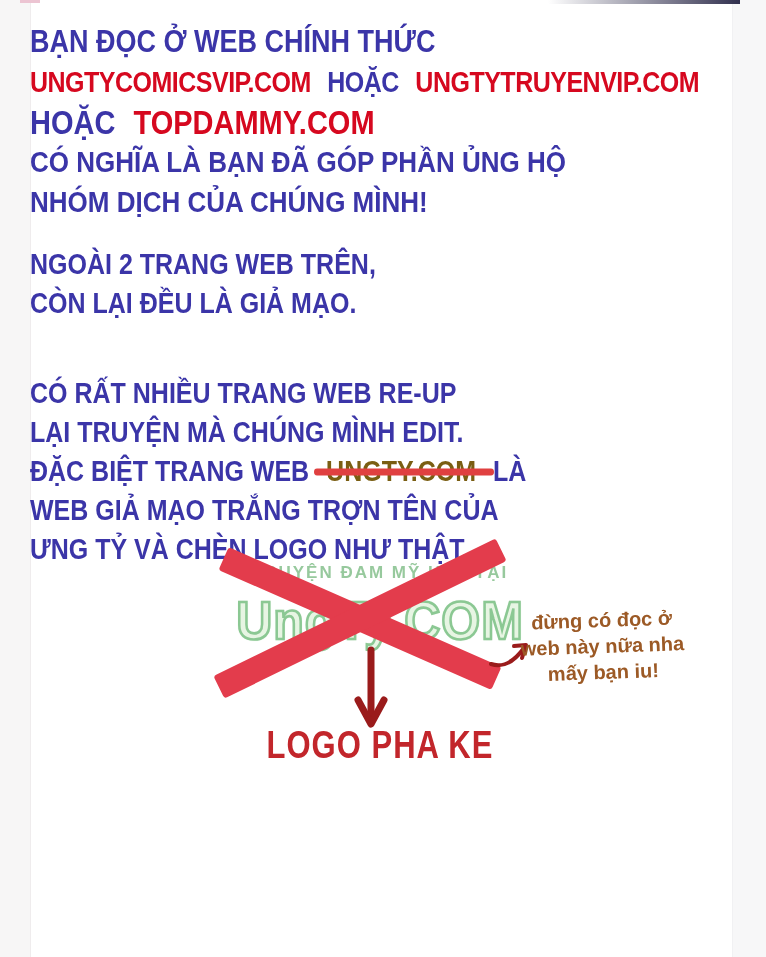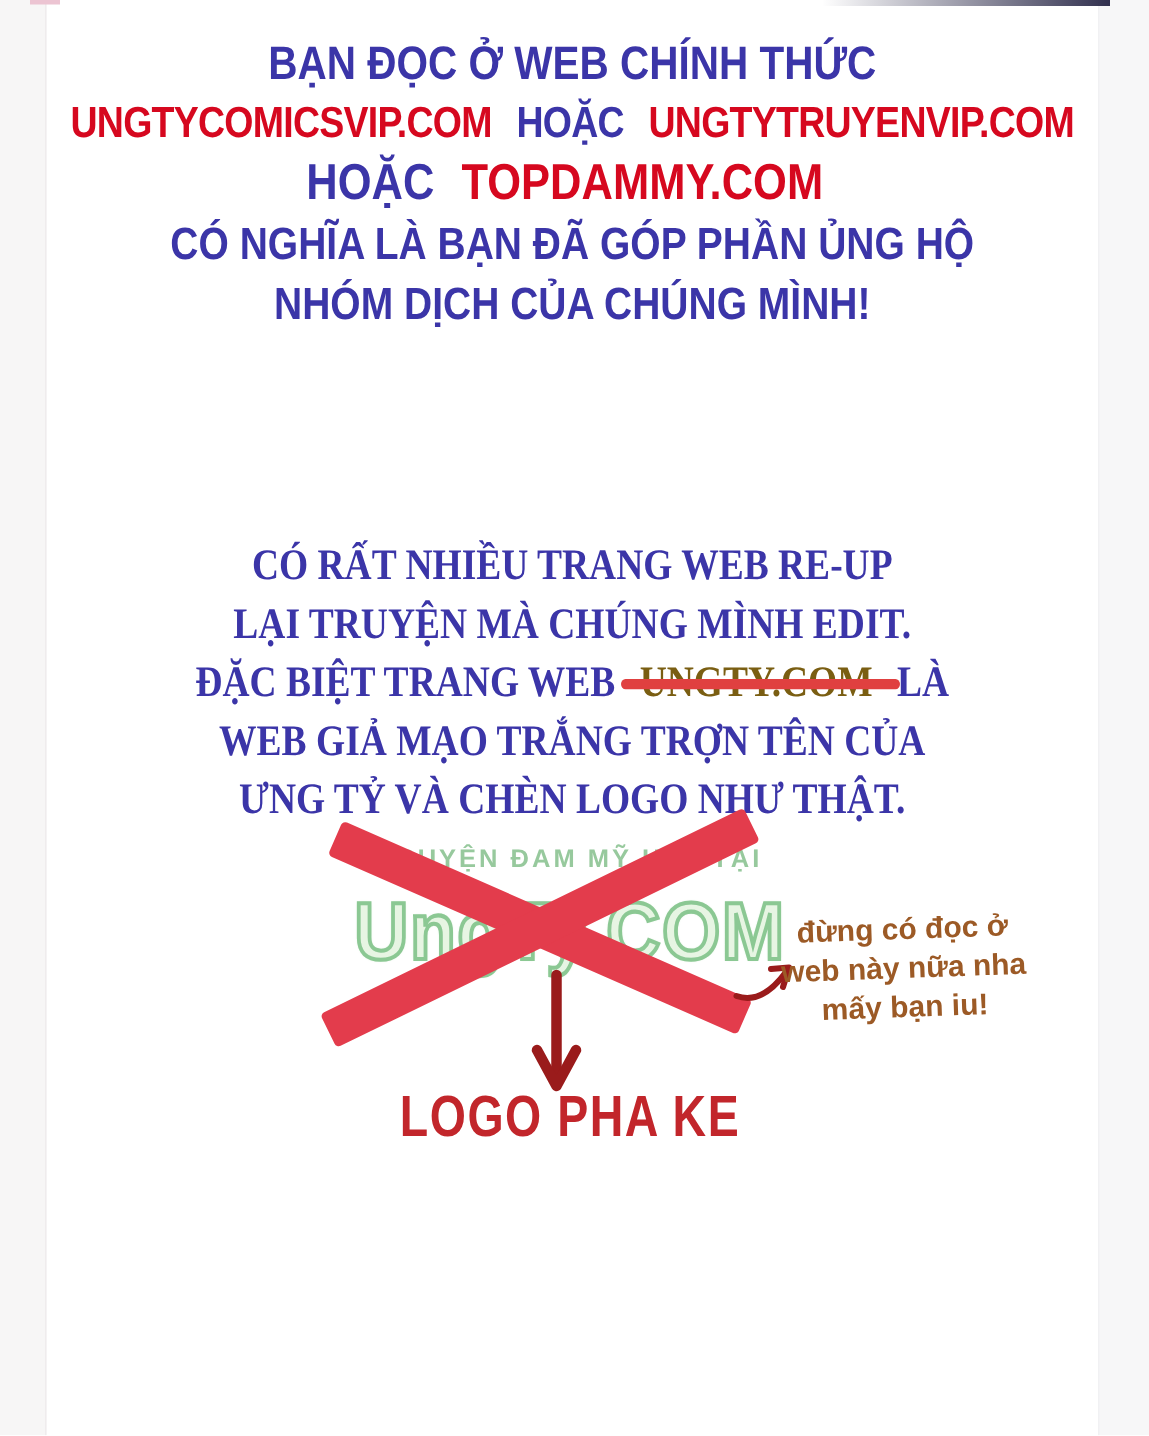--- a/index.html
+++ b/index.html
@@ -10,37 +10,37 @@
   
   .edge-left  { position:absolute; left:0; top:0; width:30px; height:957px;
                 background:#f7f6f6; border-right:1px solid #efeced; }
   .edge-right { position:absolute; right:0; top:0; width:33px; height:957px;
                 background:#f7f7f8; border-left:1px solid #f1f1f3; }
   .mark-pink  { position:absolute; left:20px; top:0; width:20px; height:3px; background:#ecc4d2; }
   .mark-navy  { position:absolute; left:548px; top:0; width:192px; height:4px;
                 background:linear-gradient(to right, rgba(49,48,78,0), #31304e); }
 
   
-  .sec   { position:absolute; left:30px; width:703px; text-align:center; }
+  .sec   { position:absolute; left:30px; width:703px; }
   .cline { transform:scaleY(1.16); }
   .blue  { color:#3B35A8; }
   .red   { color:#D6081F; }
 
   #header { top:22px; }
   .h1 { font-size:27px; line-height:40px; }
   .h2 { font-size:25px; line-height:40px; letter-spacing:-0.5px; }
   .h3 { font-size:29px; line-height:40px; }
   .h4 { font-size:26px; line-height:40px; }
   .h5 { font-size:26px; line-height:40px; }
   .or { margin:0 10px; }
 
   #notice  { top:245px; }
   .nl { font-size:25px; line-height:39px; }
 
-  #warning { top:358px;font-family:Liberation Serif, serif; }
+  #warning { top:374px; }
   .wl { font-size:25px; line-height:39px; }
   .fake-site { position:relative; display:inline-block; color:#7A5E12; margin:0 10px; }
   .strike-bar { position:absolute; left:-12px; right:-18px; top:44%; height:6px;
                 background:#E04040; border-radius:3px; }
 
   
   .logo-tagline { position:absolute; left:230px; top:563px; width:300px; text-align:center;
                   font-size:17px; letter-spacing:2px; color:#97C99D; }
   .logo-brand   { position:absolute; left:205px; top:591px; width:350px; text-align:center;
                   font-size:50px; line-height:60px; letter-spacing:1px;
@@ -77,20 +77,24 @@
       <span class="red">UNGTYTRUYENVIP.COM</span>
     </div>
     <div class="h3 cline">
       <span class="blue">HOẶC</span>
       <span class="red or">TOPDAMMY.COM</span>
     </div>
     <div class="h4 blue cline">CÓ NGHĨA LÀ BẠN ĐÃ GÓP PHẦN ỦNG HỘ</div>
     <div class="h5 blue cline">NHÓM DỊCH CỦA CHÚNG MÌNH!</div>
   </section>
 
+  <section class="sec" id="notice">
+    <div class="nl blue cline">NGOÀI 2 TRANG WEB TRÊN,</div>
+    <div class="nl blue cline">CÒN LẠI ĐỀU LÀ GIẢ MẠO.</div>
+  </section>
 
   <section class="sec" id="warning">
     <div class="wl blue cline">CÓ RẤT NHIỀU TRANG WEB RE-UP</div>
     <div class="wl blue cline">LẠI TRUYỆN MÀ CHÚNG MÌNH EDIT.</div>
     <div class="wl blue cline">
       <span>ĐẶC BIỆT TRANG WEB</span>
       <span class="fake-site">
         <span>UNGTY.COM</span>
         <span class="strike-bar"></span>
       </span>

